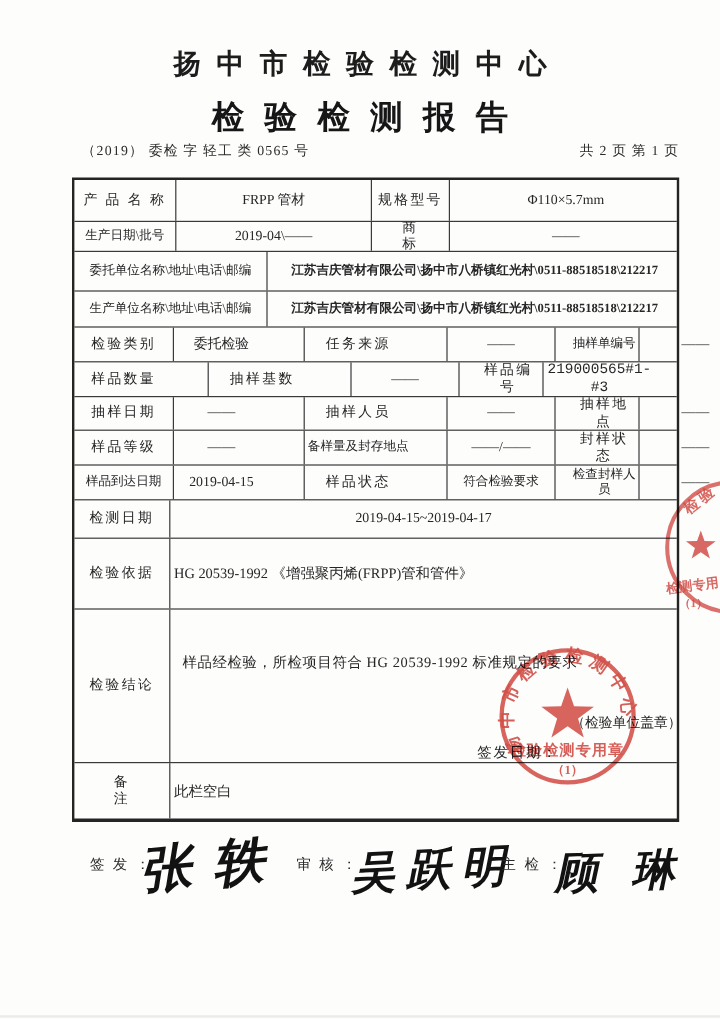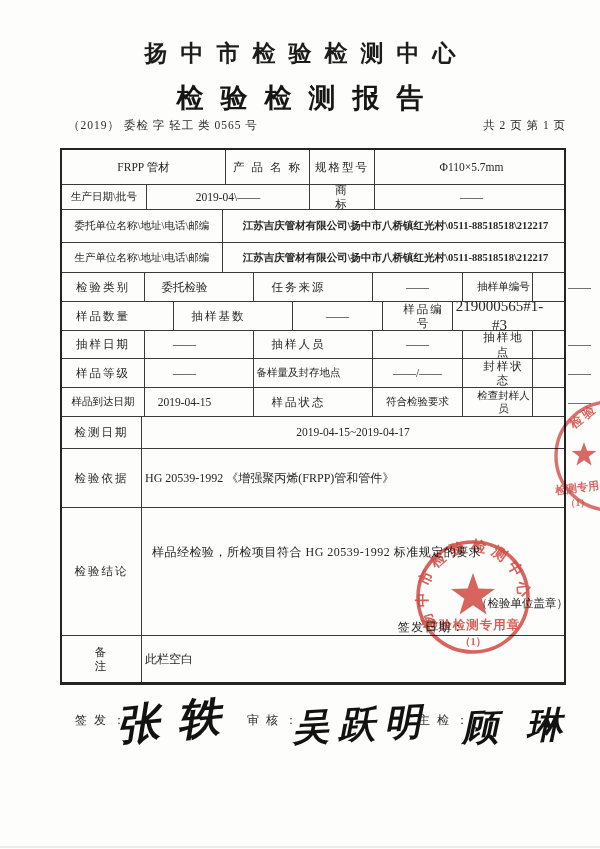--- a/index.html
+++ b/index.html
@@ -44,21 +44,21 @@
     display:flex; align-items:center; justify-content:center;
     text-align:center; font-size:11.5px; color:#262626;
     line-height:1.25; padding:1px 2px; overflow:hidden;
   }
   .cell:first-child { border-left:none; }
   .cell.left { justify-content:flex-start; text-align:left; padding-left:3px; }
   .lab { letter-spacing:2px; }
   .sp-wide { letter-spacing:30px; padding-left:30px; }
   .sp-prod { letter-spacing:7px; padding-left:7px; }
   .small { font-size:10.5px; letter-spacing:0; }
-  .tiny { font-size:15px; letter-spacing:0; }
+  .tiny { font-size:12px; letter-spacing:0;font-family:Liberation Mono, monospace; }
 
   
   .w84{flex:0 0 84px;} .w163{flex:0 0 163px;} .w65{flex:0 0 65px;} .w194{flex:0 0 194px;}
   .w160{flex:0 0 160px;} .w346{flex:0 0 346px;font-weight:bold;}
   .w82{flex:0 0 82px;} .w80{flex:0 0 80px;} .w90{flex:0 0 90px;margin-left:29px;} .w70{flex:0 0 70px;padding-left:14px;} .w94{flex:0 0 94px;}
   .w79{flex:0 0 79px;} .wrest{flex:1 1 auto;}
 
   .conclusion-cell { position:relative; display:block; }
   .conclusion-text { position:absolute; top:37px; left:10px; font-size:12px; letter-spacing:.5px; white-space:nowrap; }
   .seal-hint { position:absolute; top:88px; left:334px; font-size:11.5px; white-space:nowrap; }
@@ -86,22 +86,22 @@
   <div class="org-name">扬中市检验检测中心</div>
   <div class="report-title">检验检测报告</div>
   <div class="meta-line">
     <span>（2019） 委检 字 轻工 类 0565 号</span>
     <span>共 2 页 第 1 页</span>
   </div>
 
   <div class="tbl">
 
     <div class="trow" style="height:34px">
+      <div class="cell w84 lab sp-prod">产品名称</div>
       <div class="cell w163">FRPP 管材</div>
-      <div class="cell w84 lab sp-prod">产品名称</div>
       <div class="cell w65 lab">规格型号</div>
       <div class="cell w194">Φ110×5.7mm</div>
     </div>
 
     <div class="trow" style="height:25px">
       <div class="cell w84 small">生产日期\批号</div>
       <div class="cell w163">2019-04\——</div>
       <div class="cell w65 sp-wide">商标</div>
       <div class="cell w194">——</div>
     </div>

